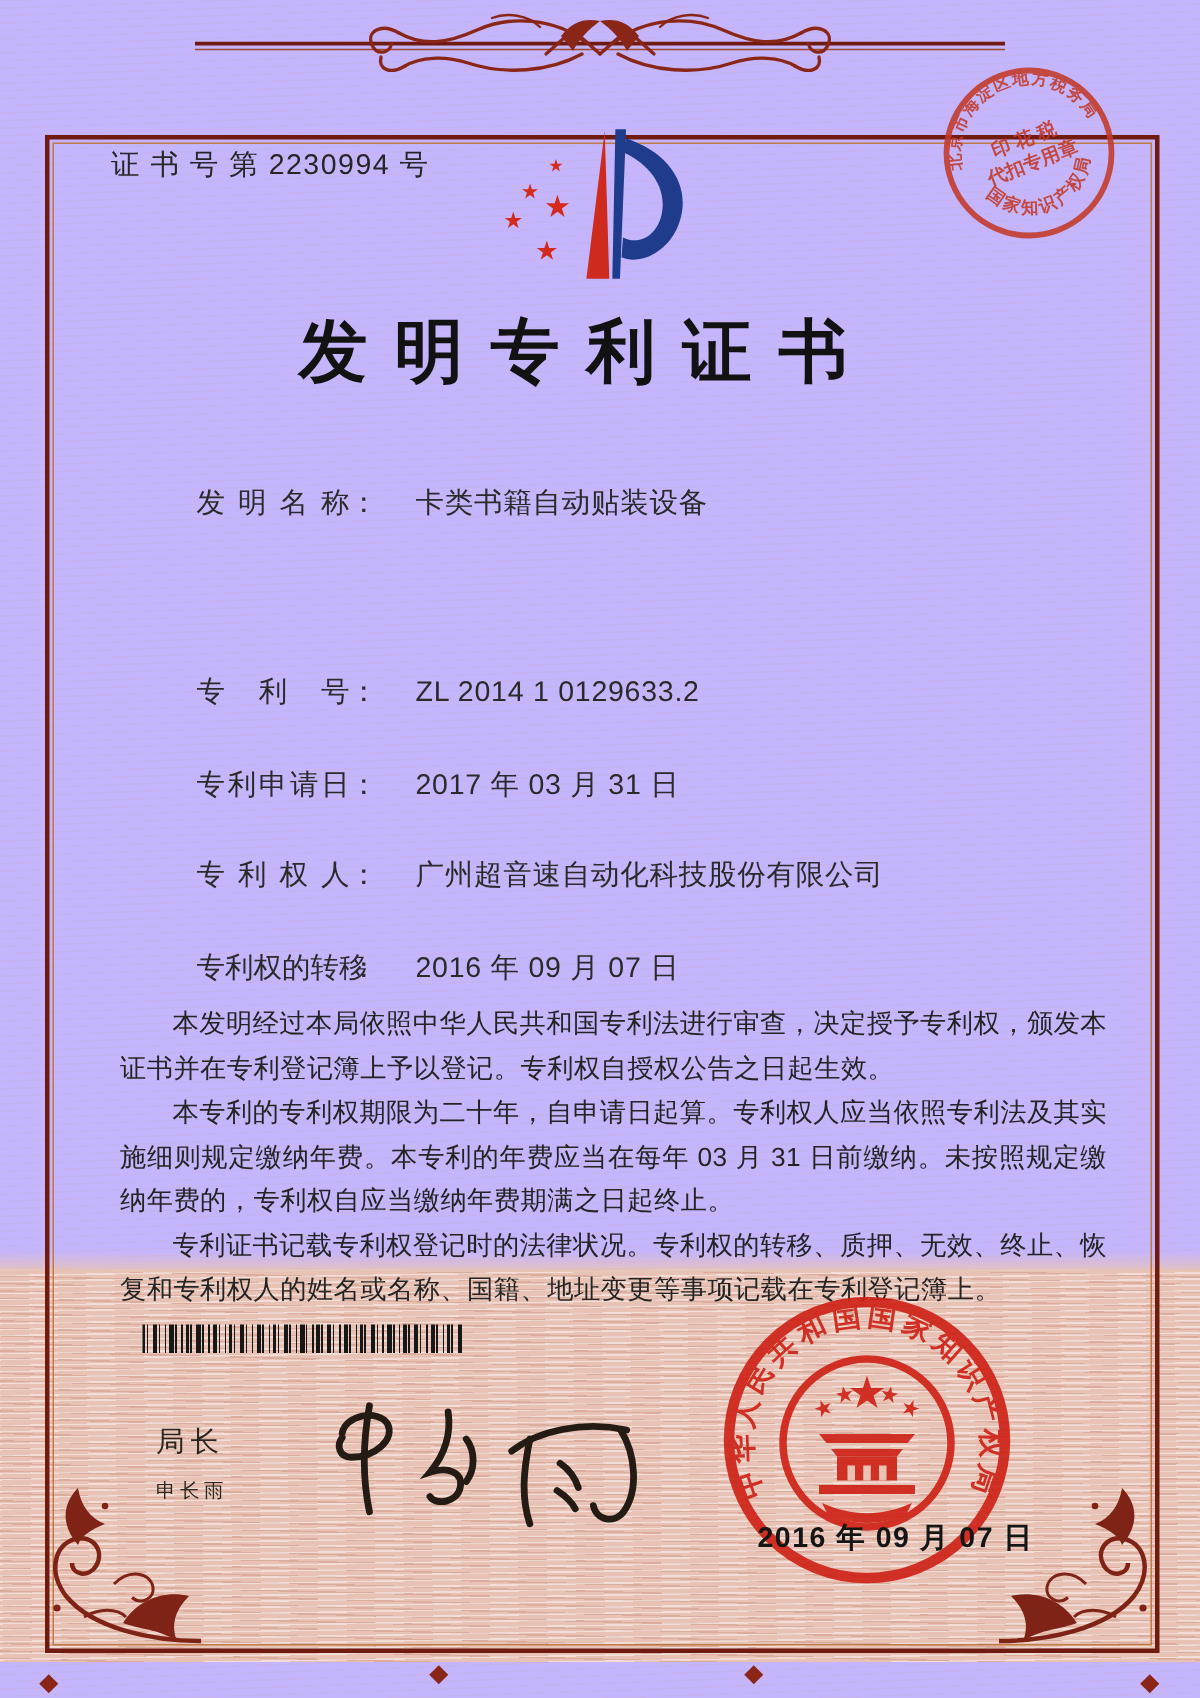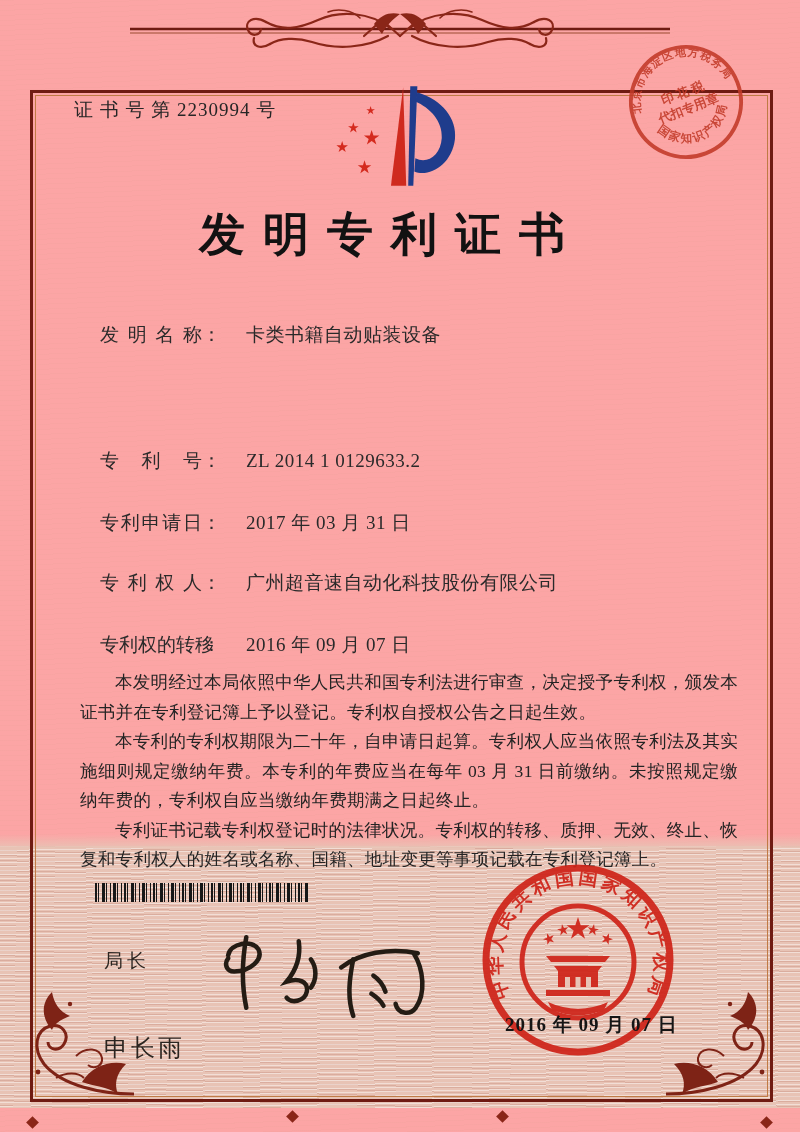--- a/index.html
+++ b/index.html
@@ -1,19 +1,19 @@
 <!DOCTYPE html>
 <html><head>
 <meta charset="utf-8">
 <style>
   html,body{margin:0;padding:0;background:#888;}
   .page{
     position:relative;width:800px;height:1132px;margin:0 auto;
-    background:#fca5a5;overflow:hidden;
-    font-family:Liberation Serif, serif;color:#1d1d1d;
+    background:#c4b5fd;overflow:hidden;
+    font-family:Liberation Sans, sans-serif;color:#1d1d1d;
   }
   .page::before{content:"";position:absolute;inset:0;z-index:0;pointer-events:none;
     background:repeating-linear-gradient(178deg,rgba(214,156,136,.09) 0 1px,transparent 1px 5px);}
   
   .band{position:absolute;left:0;top:846px;width:800px;height:262px;z-index:0;
     background:
       repeating-linear-gradient(179deg,rgba(255,255,255,.45) 0 1px,transparent 1px 4px),
       repeating-linear-gradient(181.5deg,rgba(168,94,78,.22) 0 1px,transparent 1px 5px),
       #e8c3b5;}
   .band-fade{position:absolute;left:0;top:834px;width:800px;height:14px;z-index:0;
@@ -22,37 +22,37 @@
   .frame{position:absolute;left:30px;top:90px;width:737px;height:1006px;z-index:2;
     border:3px solid #6f1b12;pointer-events:none;}
   .frame-inner{position:absolute;inset:2px;border:1px solid #bf7b45;}
   .ornament{position:absolute;z-index:3;pointer-events:none;}
   .content{position:absolute;z-index:4;}
   .cert-no{left:74px;top:97px;font-size:19px;letter-spacing:1px;color:#262626;}
   .logo{left:331px;top:84px;width:126px;height:106px;}
   .title{left:0;top:204px;width:764px;text-align:center;font-size:46px;font-weight:bold;
     letter-spacing:18px;text-indent:18px;color:#121212;}
   .row{left:100px;font-size:19px;color:#2a2a2a;white-space:nowrap;}
-  .row .lbl{display:inline-block;width:102px;text-align:justify;text-align-last:justify;}
+  .row .lbl{display:inline-block;width:102px;text-align:justify;text-align-last:justify;margin-left:31px;}
   .row .val{margin-left:25px;letter-spacing:.5px;}
   .paras{left:80px;top:668px;width:658px;font-size:17.5px;line-height:29.5px;
     text-align:justify;color:#242424;letter-spacing:.3px;}
   .paras p{margin:0;text-indent:2em;}
   .barcode{left:95px;top:883px;width:214px;height:19px;
     background:repeating-linear-gradient(90deg,
       #171717 0 2px,transparent 2px 3px,
       #171717 3px 4px,transparent 4px 7px,
       #171717 7px 10px,transparent 10px 11px,
       #171717 11px 12px,transparent 12px 15px,
       #171717 15px 16px,transparent 16px 18px,
       #171717 18px 21px,transparent 21px 22px,
       #171717 22px 23px,transparent 23px 26px,
       #171717 26px 27px,transparent 27px 29px);}
   .signer-title{left:104px;top:948px;font-size:19px;letter-spacing:4px;color:#2b2520;}
-  .signer-name{left:104px;top:1032px;font-size:24px;letter-spacing:3px;color:#2b2520;}
+  .signer-name{left:104px;top:985px;font-size:13px;letter-spacing:3px;color:#2b2520;}
   .signature{left:212px;top:925px;width:232px;height:96px;}
   .seal{left:478px;top:860px;width:200px;height:200px;z-index:5;opacity:.92;}
   .seal-date{left:505px;top:1012px;z-index:6;font-size:19px;font-weight:bold;
     letter-spacing:1px;color:#151515;}
   .stamp{left:620px;top:36px;width:132px;height:132px;z-index:5;
     transform:rotate(-21deg);opacity:.88;}
   .footer{left:0;top:1068px;width:770px;text-align:center;font-size:15px;
     letter-spacing:2px;color:#3a3a3a;}
   .diamond{width:9px;height:9px;background:#8a2618;transform:rotate(45deg);}
 </style>

